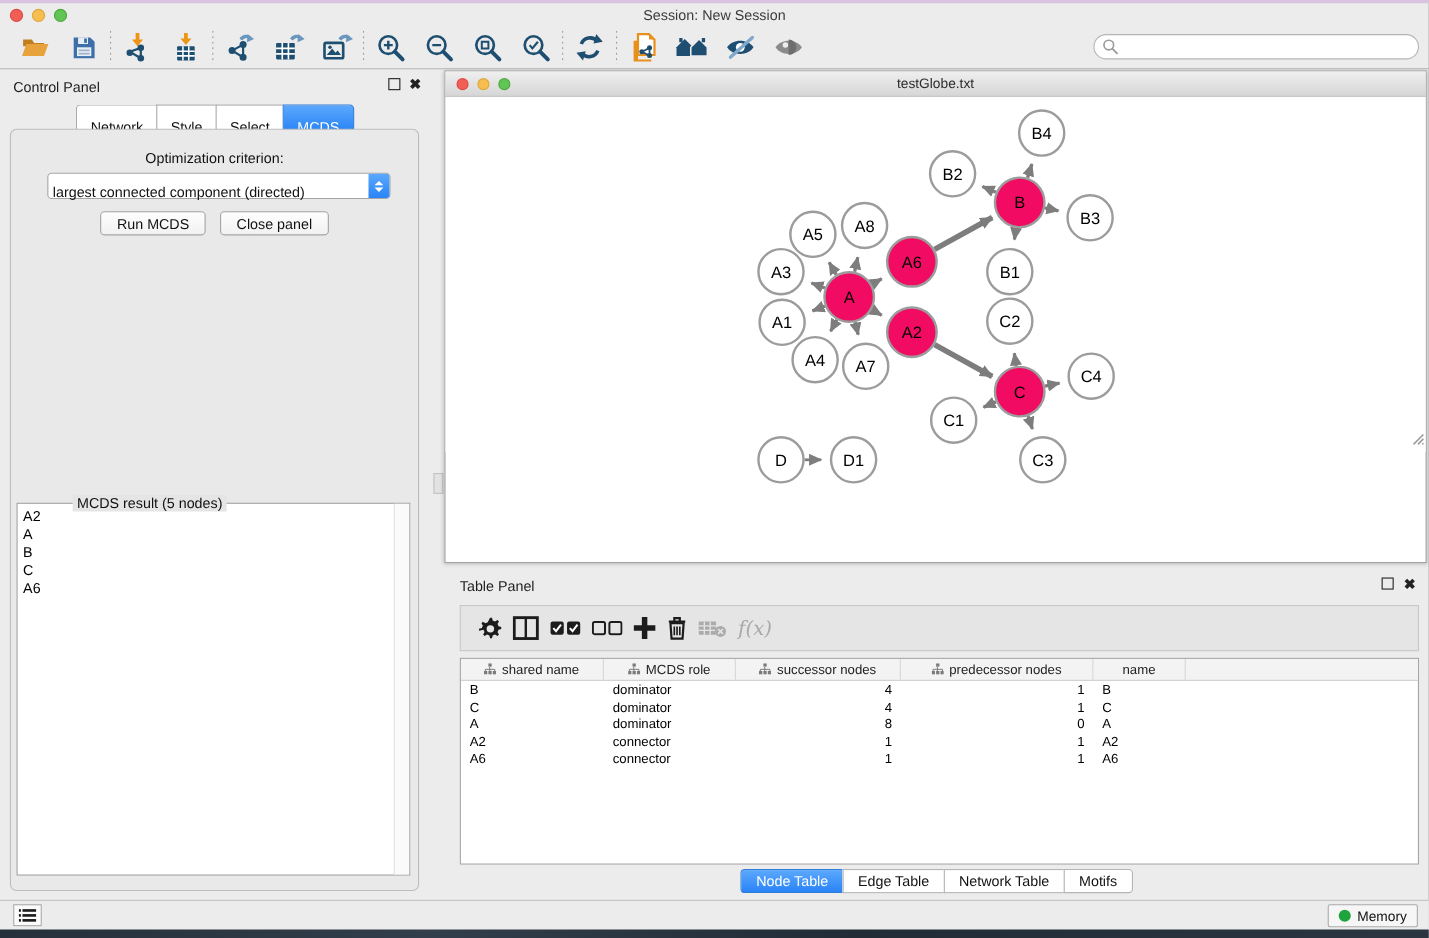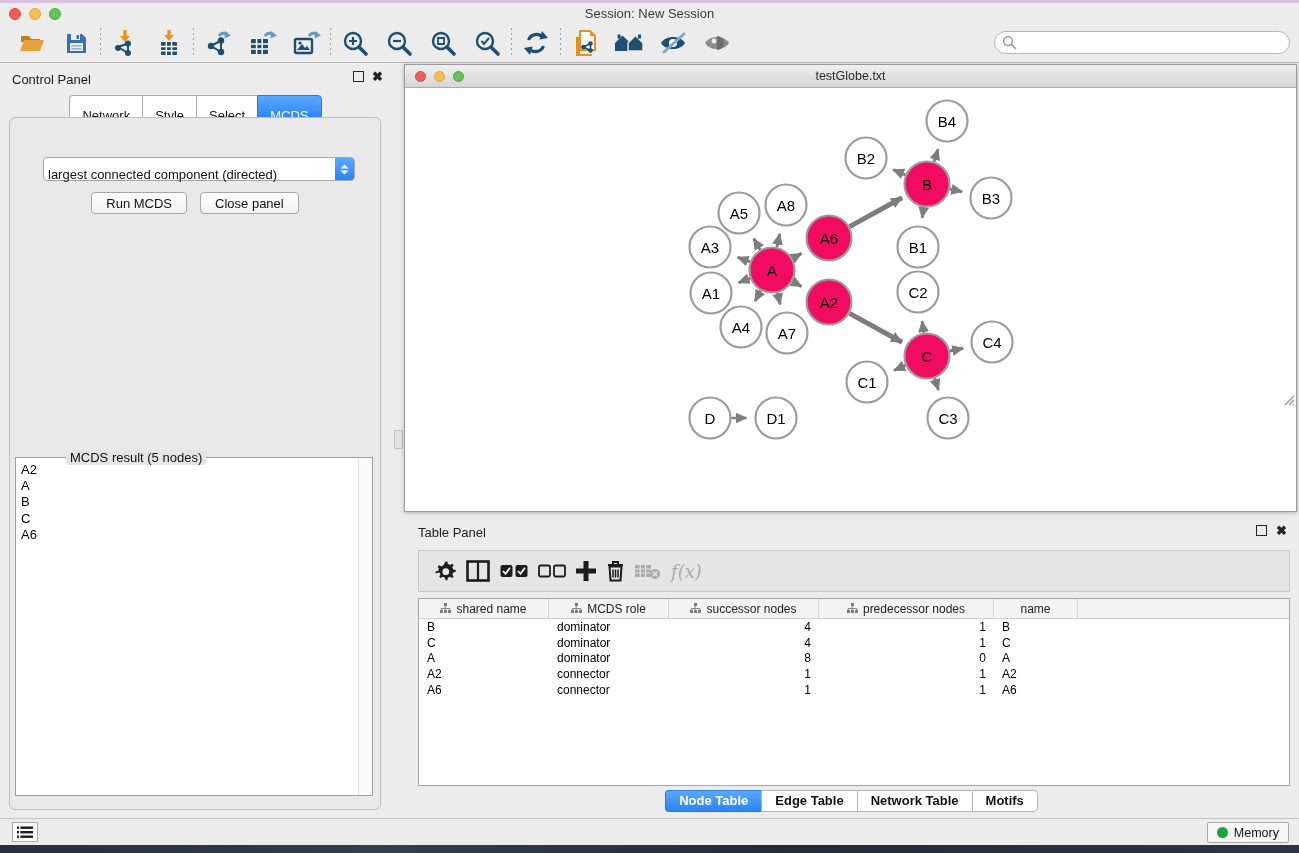--- a/index.html
+++ b/index.html
@@ -97,21 +97,21 @@
   .dtable {
     position:absolute; left:14px; width:872px; top:78px; height:188px;
     background:#fff; border:1px solid #A5A5A5; overflow:hidden;
   }
   .thead { display:grid; grid-template-columns:130px 120px 150px 175px 84px 1fr; height:20px; background:#F3F3F3; border-bottom:1px solid #CFCFCF; }
   .th { display:flex; align-items:center; justify-content:center; gap:5px; font-size:12px; color:#222; border-right:1px solid #D8D8D8; }
   .th:last-child { border-right:none; }
   .trow { display:grid; grid-template-columns:130px 120px 150px 175px 84px 1fr; height:15.8px; align-items:center; }
   .td { font-size:12px; color:#000; padding:0 8px; white-space:nowrap; }
   .td.num { text-align:right; }
-  .tp-tabs { position:absolute; left:0; right:0; top:270px; display:flex; justify-content:center;font-weight:bold; }
+  .tp-tabs { position:absolute; left:0; right:0; top:270px; display:flex; justify-content:center; }
   .tp-tab {
     font-size:13px; padding:3px 13px 4px; background:#fff; border:1px solid #B5B5B5; border-right:none;
     height:22px; display:flex; align-items:center; color:#111;
   }
   .tp-tab:first-child { border-radius:4px 0 0 4px; }
   .tp-tab:last-child { border-right:1px solid #B5B5B5; border-radius:0 4px 4px 0; }
   .tp-tab.sel { background:linear-gradient(#5BA8FD,#2A84F6); color:#fff; border-color:#2E7CD9; }
   
   .statusbar { position:absolute; left:0; top:818px; width:1299px; height:29px; border-top:1px solid #C4C4C4; background:#ECECEC; }
   .list-btn {
@@ -310,20 +310,21 @@
       <span class="float-ic"></span>
       <span class="close-ic">✖</span>
     </div>
     <div class="cp-tabs" id="cp-tabs">
         <div class="cp-tab">Network</div>
         <div class="cp-tab">Style</div>
         <div class="cp-tab">Select</div>
         <div class="cp-tab sel">MCDS</div>
       </div>
     <div class="cp-box">
+      <div class="opt-label">Optimization criterion:</div>
       <div class="dropdown">
         <span class="val">largest connected component (directed)</span>
         <span class="dd-step">
           <svg width="9" height="5" viewBox="0 0 9 5">
               <path d="M0.5 4.5 L4.5 0.5 L8.5 4.5z" fill="#fff"></path>
             </svg>
           <svg width="9" height="5" viewBox="0 0 9 5">
               <path d="M0.5 0.5 L4.5 4.5 L8.5 0.5z" fill="#fff"></path>
             </svg>
         </span>

